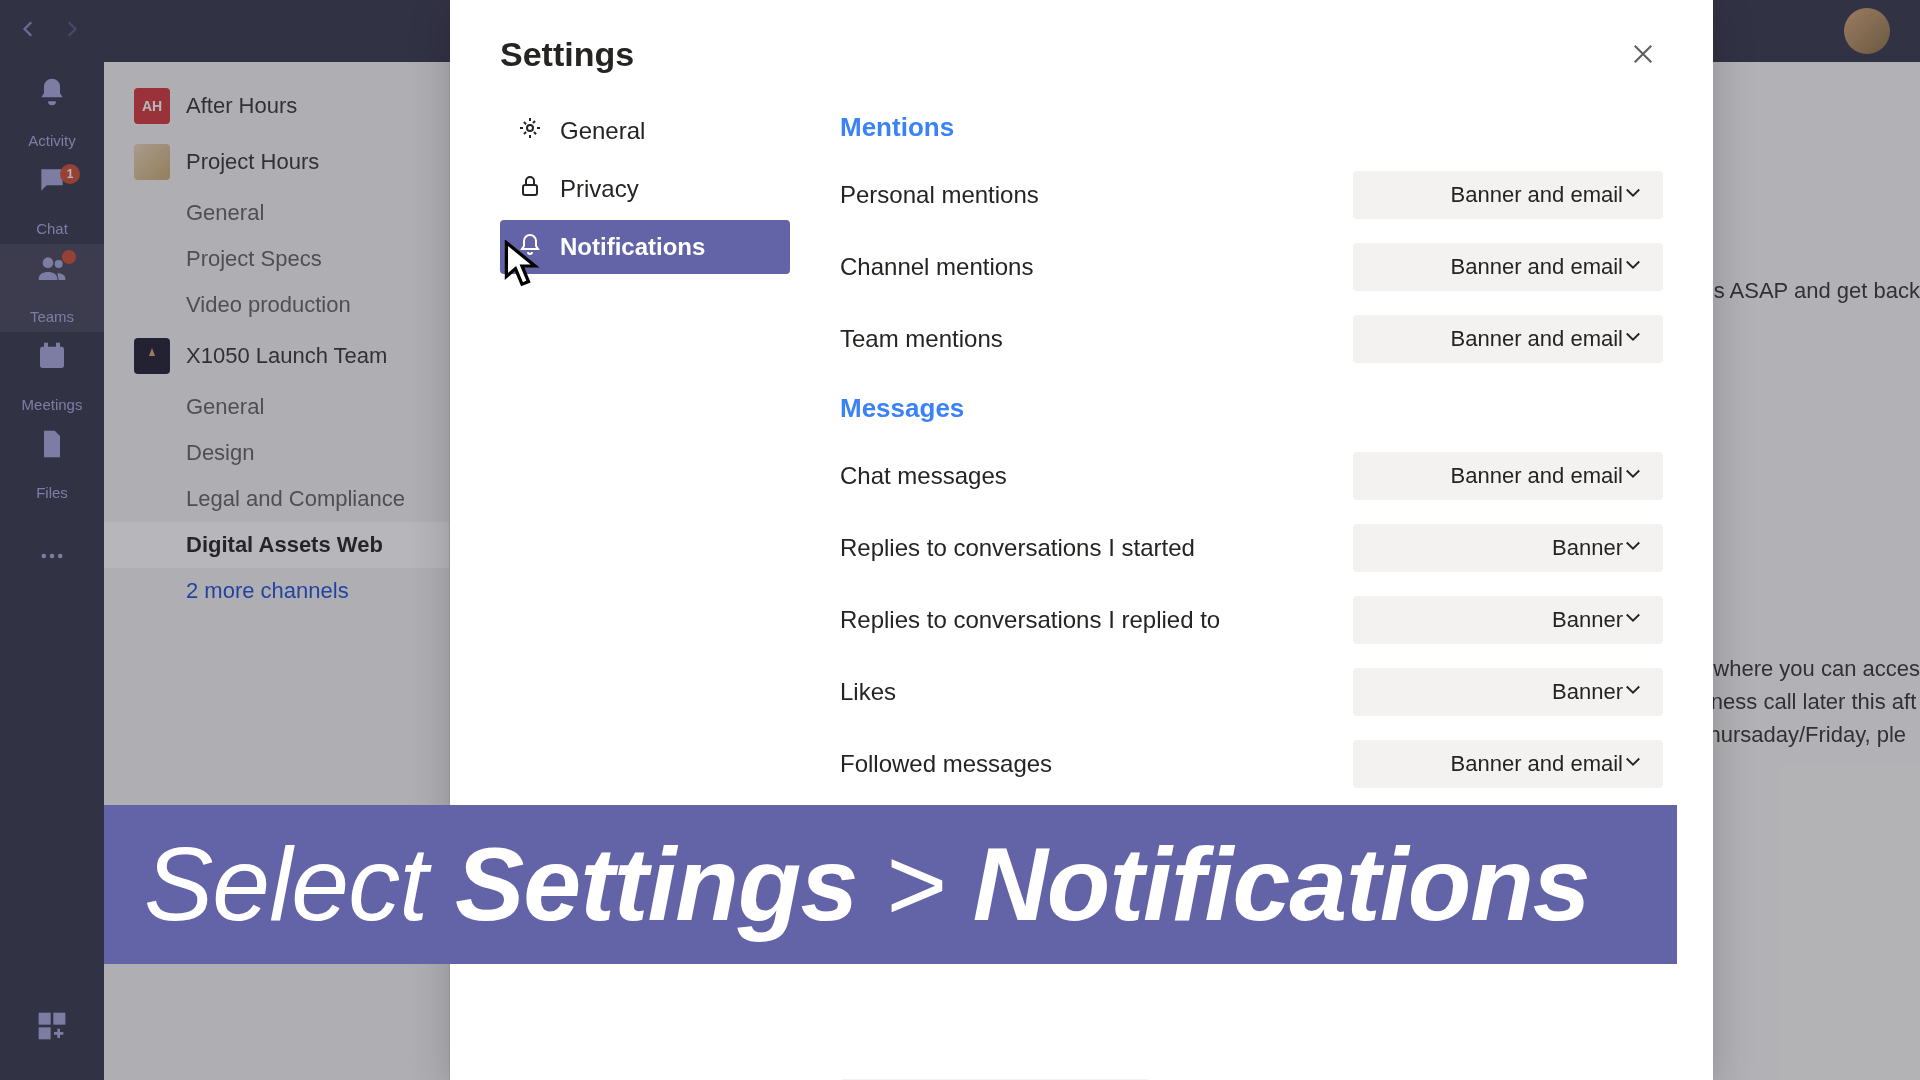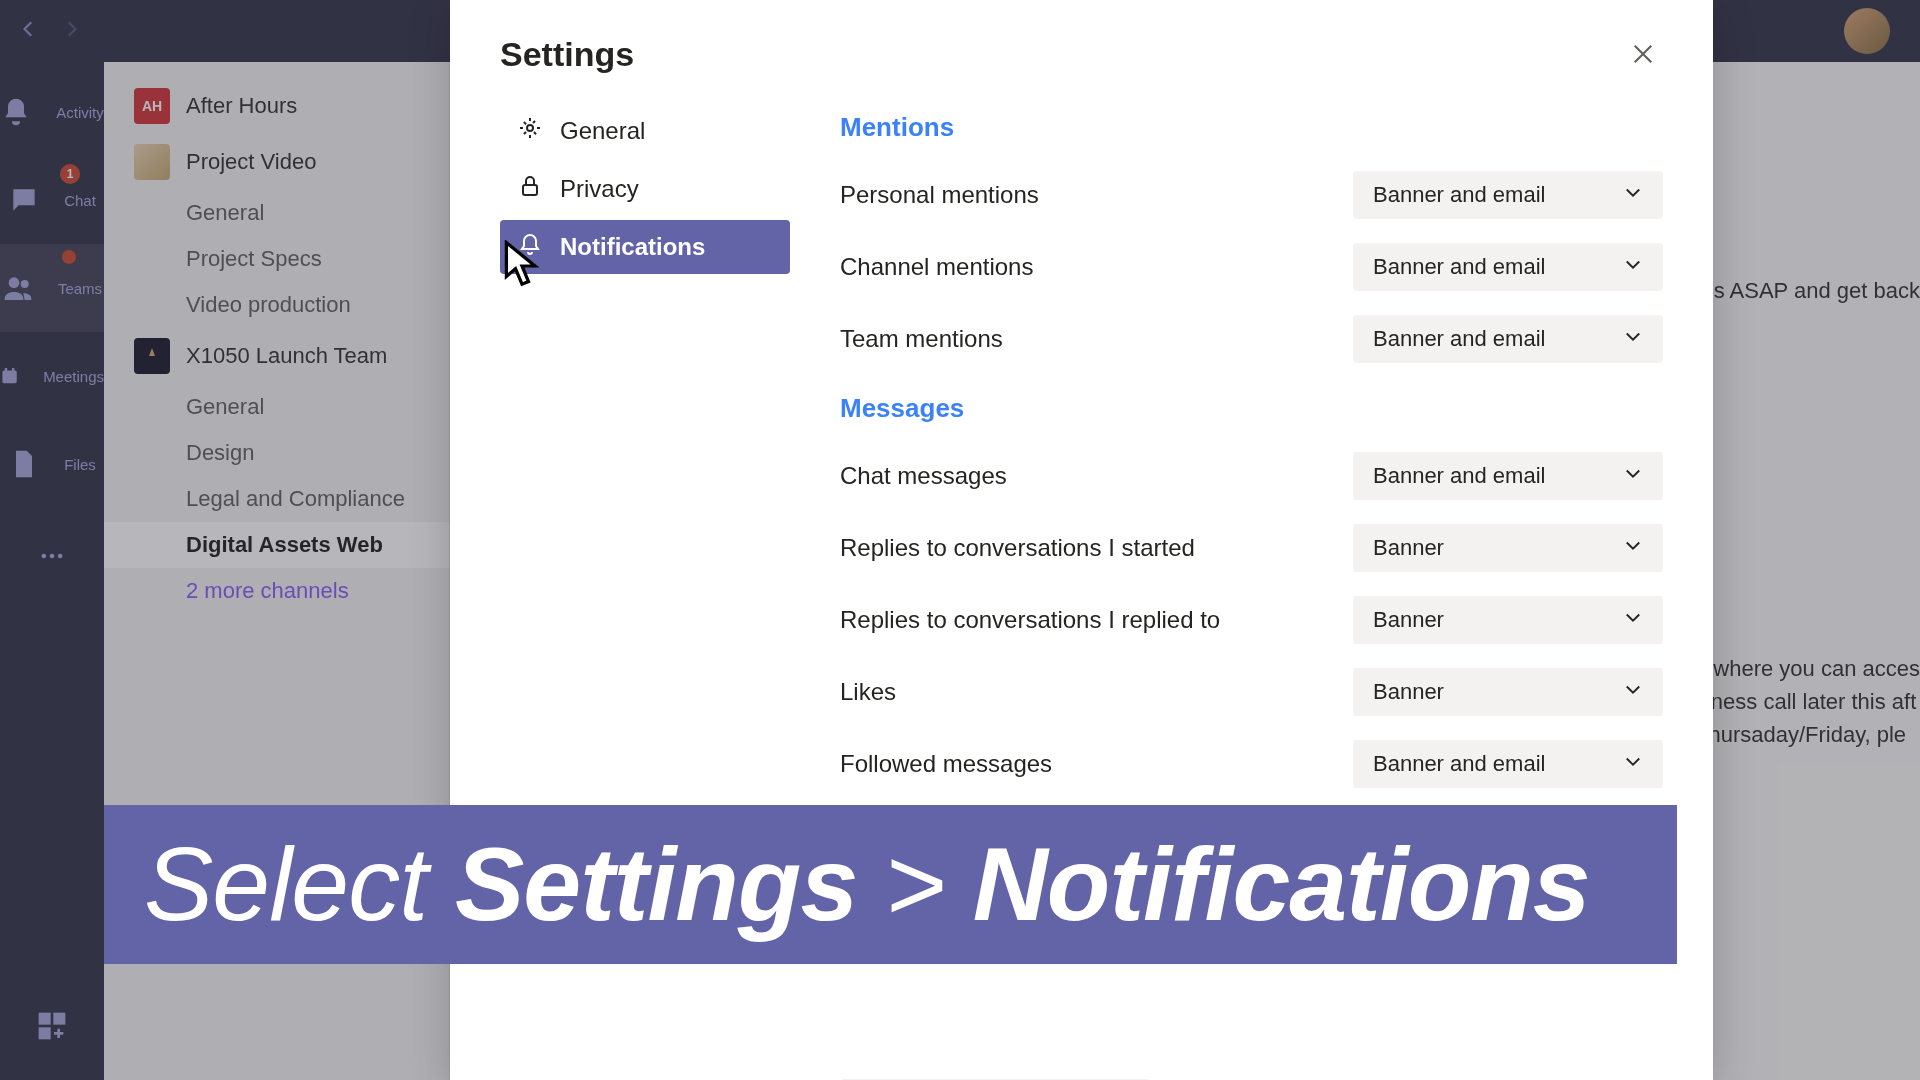--- a/index.html
+++ b/index.html
@@ -6,40 +6,40 @@
 body { width: 1920px; height: 1080px; overflow: hidden; background: #f3f2f1; position: relative; }
 
 
 .topbar { height: 62px; background: #33344a; display: flex; align-items: center; padding: 0 20px; justify-content: space-between; }
 .nav-arrows { display: flex; gap: 24px; color: #8b8cc7; }
 .nav-arrows svg { width: 18px; height: 18px; }
 .avatar-top { width: 46px; height: 46px; border-radius: 50%; background: linear-gradient(135deg,#d4a574,#8b6f47); margin-right: 10px; }
 
 
 .rail { position: absolute; left: 0; top: 62px; bottom: 0; width: 104px; background: #33344a; display: flex; flex-direction: column; align-items: center; padding-top: 6px; }
-.rail-item { width: 100%; height: 88px; display: flex; flex-direction: row; align-items: center; justify-content: center; color: #a6a7dc; font-size: 15px; gap: 24px; cursor: pointer; position: relative; }
+.rail-item { width: 100%; height: 88px; display: flex; flex-direction: column; align-items: center; justify-content: center; color: #a6a7dc; font-size: 15px; gap: 24px; cursor: pointer; position: relative; }
 .rail-item.active { background: rgba(255,255,255,0.08); }
 .rail-item svg { width: 32px; height: 32px; fill: #a6a7dc; }
 .rail-badge { position: absolute; top: 8px; right: 24px; background: #cc4a31; color: #fff; font-size: 12px; font-weight: 600; min-width: 20px; height: 20px; border-radius: 10px; display: flex; align-items: center; justify-content: center; padding: 0 5px; }
 .rail-dot { position: absolute; top: 6px; right: 28px; width: 14px; height: 14px; background: #cc4a31; border-radius: 50%; }
 .rail-more { margin-top: 4px; }
 .rail-more svg { width: 28px; height: 28px; }
 .rail-bottom { margin-top: auto; margin-bottom: 10px; }
 
 
 .channels { position: absolute; left: 104px; top: 62px; bottom: 0; width: 346px; background: #f3f2f1; border-right: 1px solid #e1dfdd; padding-top: 16px; }
 .ch-section { padding: 8px 30px; color: #605e5c; font-size: 20px; font-weight: 400; }
 .team { padding: 10px 30px; display: flex; align-items: center; gap: 16px; font-size: 22px; color: #323130; cursor: pointer; }
 .team-icon { width: 36px; height: 36px; border-radius: 4px; display: flex; align-items: center; justify-content: center; font-size: 14px; font-weight: 600; color: #fff; }
 .team-icon.red { background: #d13438; }
 .team-icon.img1 { background: linear-gradient(135deg,#e8d5b7,#c9a96e); }
 .team-icon.img2 { background: #1b1b2f; display:flex;align-items:center;justify-content:center; }
 .channel { padding: 10px 30px 10px 82px; font-size: 22px; color: #605e5c; cursor: pointer; }
 .channel.bold { font-weight: 600; color: #201f1e; background: #ffffff; }
-.channel.link { color: #8b5cf6; }
+.channel.link { color: #1d4ed8; }
 
 
 .main-bg { position: absolute; left: 450px; top: 62px; right: 0; bottom: 0; background: #f8f8f8; padding: 40px; }
 .bg-text { position: absolute; right: 0; top: 212px; font-size: 22px; color: #323130; line-height: 1.5; text-align: left; }
 .bg-text2 { position: absolute; right: 0; top: 590px; font-size: 22px; color: #323130; line-height: 1.5; }
 
 
 .dim { position: absolute; left:0; top:0; right:0; bottom:0; background: rgba(50,50,60,0.35); }
 
 
@@ -49,21 +49,21 @@
 .dlg-close { width: 40px; height: 40px; display: flex; align-items: center; justify-content: center; cursor: pointer; color: #605e5c; }
 .dlg-body { display: flex; padding: 20px 50px 0 0; }
 .dlg-nav { width: 340px; padding-left: 50px; }
 .dlg-nav-item { display: flex; align-items: center; gap: 18px; padding: 12px 18px; font-size: 24px; color: #252423; border-radius: 4px; cursor: pointer; margin-bottom: 4px; }
 .dlg-nav-item.selected { background: #6264a7; color: #fff; font-weight: 600; }
 .dlg-nav-item svg { width: 24px; height: 24px; }
 .dlg-content { flex: 1; padding-left: 50px; }
 .sec-title { font-size: 26px; font-weight: 700; color: #3b82f6; margin-bottom: 28px; margin-top: 8px; }
 .row { display: flex; align-items: center; justify-content: space-between; margin-bottom: 24px; }
 .row-label { font-size: 24px; color: #252423; }
-.dropdown { width: 310px; height: 48px; background: #f3f2f1; border-radius: 4px; display: flex; align-items: center; justify-content: space-between; padding: 0 20px; font-size: 22px; color: #252423; cursor: pointer; }
+.dropdown { width: 310px; height: 48px; background: #f3f2f1; border-radius: 4px; display: flex; align-items: center; justify-content: flex-end; padding: 0 20px; font-size: 22px; color: #252423; cursor: pointer; }
 .dropdown svg { width: 20px; height: 20px; }
 
 
 .banner { position: absolute; left: 104px; width: 1573px; top: 805px; height: 159px; background: #6264a7; display: flex; align-items: center; padding-left: 40px; }
 .banner-text { font-size: 104px; color: #fff; font-weight: 300; letter-spacing: -1px; font-style: italic; }
 .banner-text b { font-weight: 700; }
 
 
 .cursor { position: absolute; left: 500px; top: 240px; z-index: 999; }
 .cursor svg { width: 44px; height: 52px; }
@@ -137,21 +137,21 @@
   </div>
 </div>
 
 <div class="channels">
   <div class="team">
     <div class="team-icon red">AH</div>
     <span>After Hours</span>
   </div>
   <div class="team">
     <div class="team-icon img1"></div>
-    <span>Project Video</span>
+    <span>Project Hours</span>
   </div>
   <div class="channel">General</div>
   <div class="channel">Project Specs</div>
   <div class="channel">Video production</div>
   <div class="team">
     <div class="team-icon img2">
         <svg width="20" height="20" viewBox="0 0 20 20">
           <path d="M10 2l3 8h-6z" fill="#d4a574"></path>
         </svg>
       </div>

